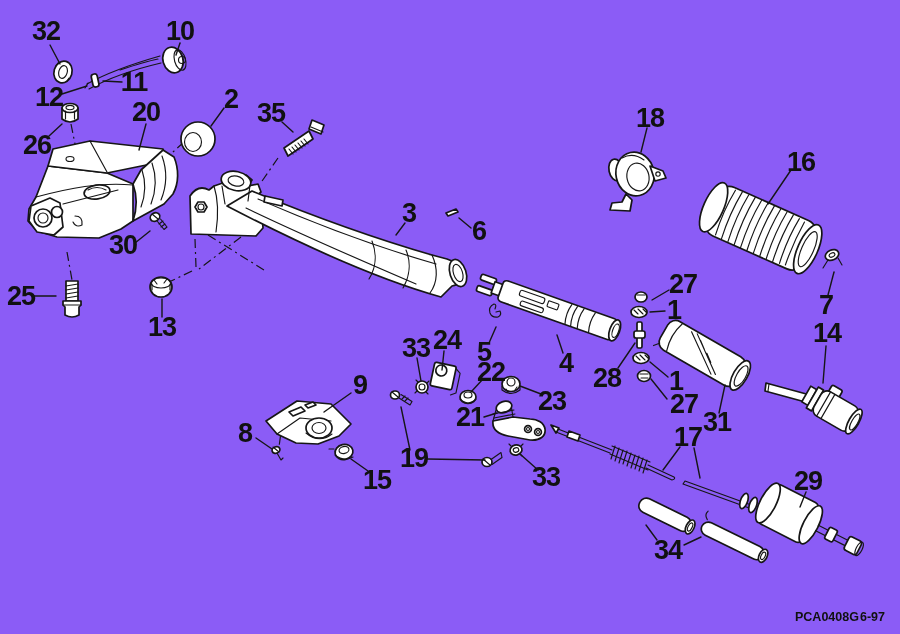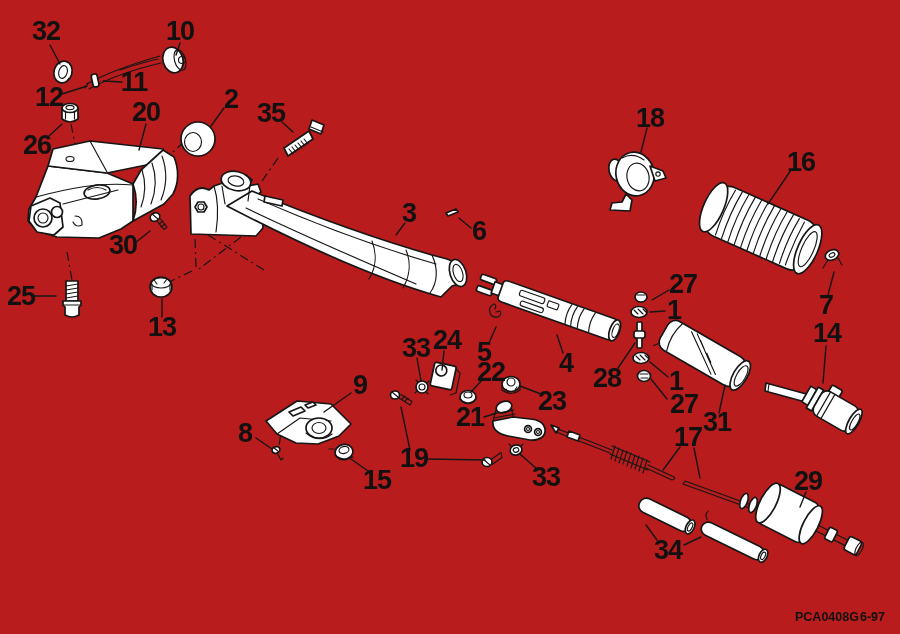--- a/index.html
+++ b/index.html
@@ -1,16 +1,16 @@
 <!DOCTYPE html>
 <html><head>
 <meta charset="utf-8">
 <style>
   html,body{margin:0;padding:0;background:#fff;}
-  .stage{position:relative;width:900px;height:634px;background:#b91c1c;overflow:hidden;
+  .stage{position:relative;width:900px;height:634px;background:#8b5cf6;overflow:hidden;
          font-family:"Liberation Sans",sans-serif;text-decoration:underline;}
   svg{position:absolute;left:0;top:0;}
   .o{fill:#ffffff;stroke:#161616;stroke-width:1.7;stroke-linejoin:round;stroke-linecap:round;}
   .d{fill:none;stroke:#161616;stroke-width:1.15;stroke-linejoin:round;stroke-linecap:round;}
   .lead{fill:none;stroke:#161616;stroke-width:1.4;stroke-linecap:round;}
   .dash{fill:none;stroke:#161616;stroke-width:1.2;stroke-dasharray:9 4 2 4;}
   text.callout{font-family:"Liberation Sans",sans-serif;font-weight:bold;font-size:27px;
                fill:#111;letter-spacing:-1px;text-anchor:middle;}
   text.footer{font-family:"Liberation Sans",sans-serif;font-weight:bold;font-size:12.5px;fill:#111;}
 </style>

